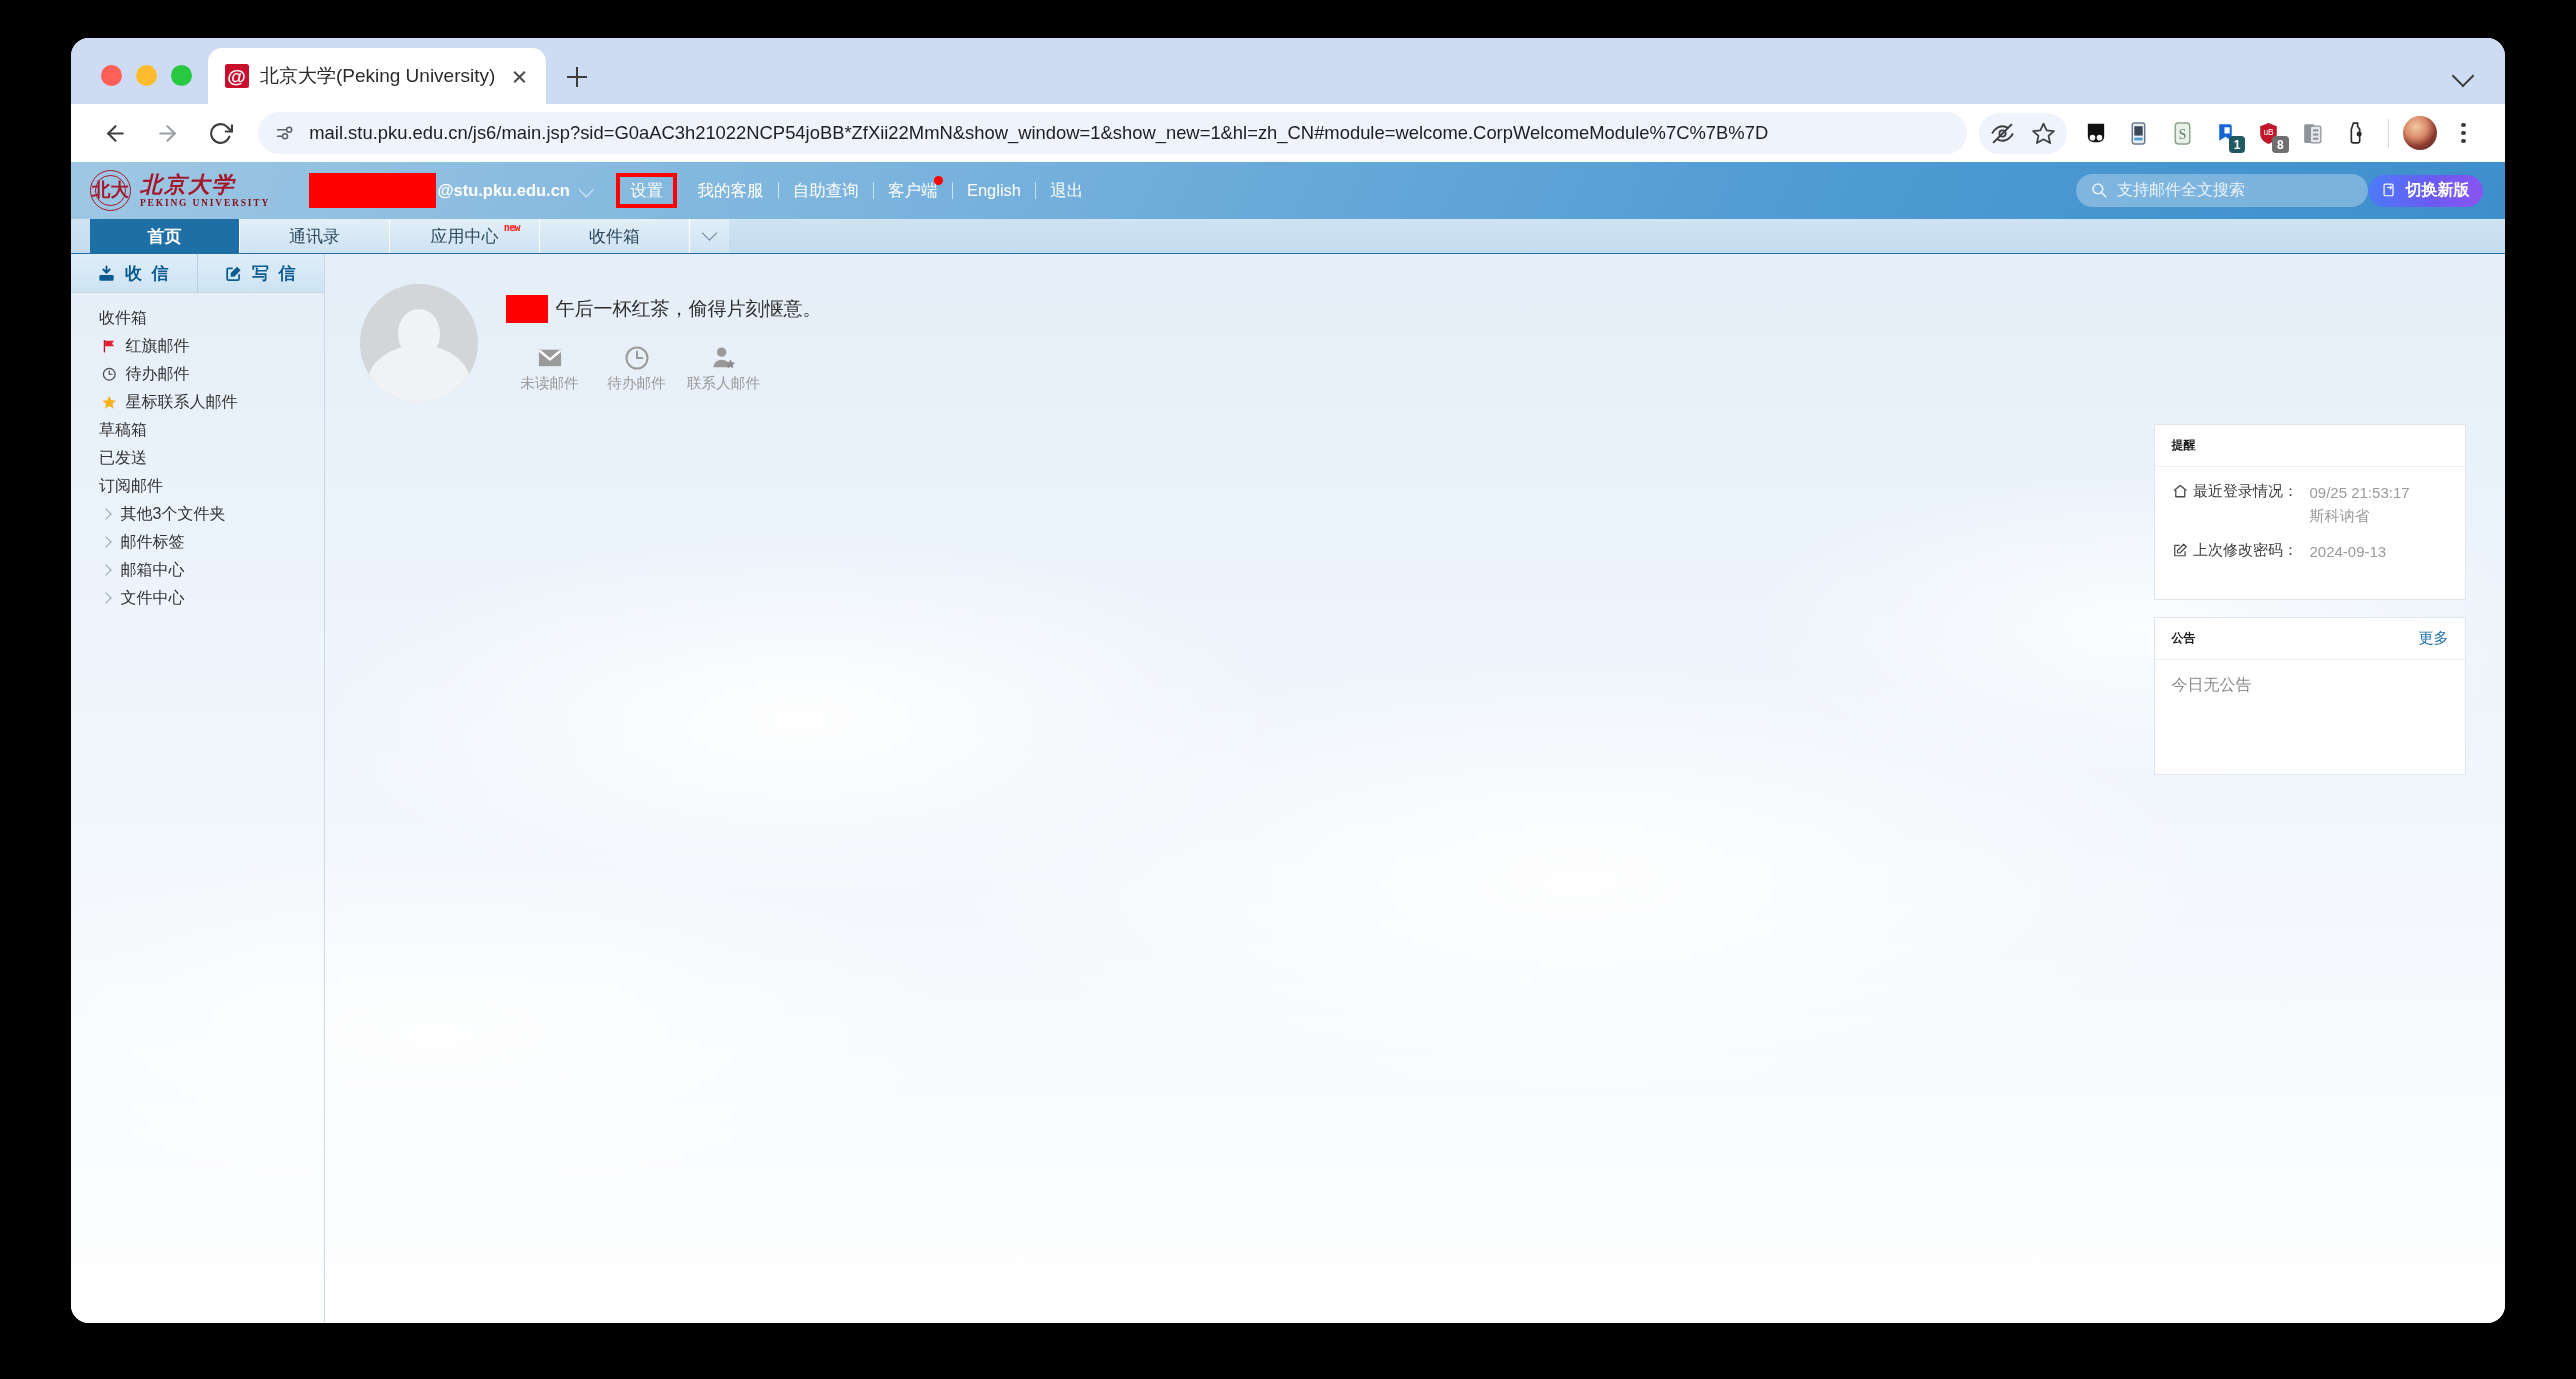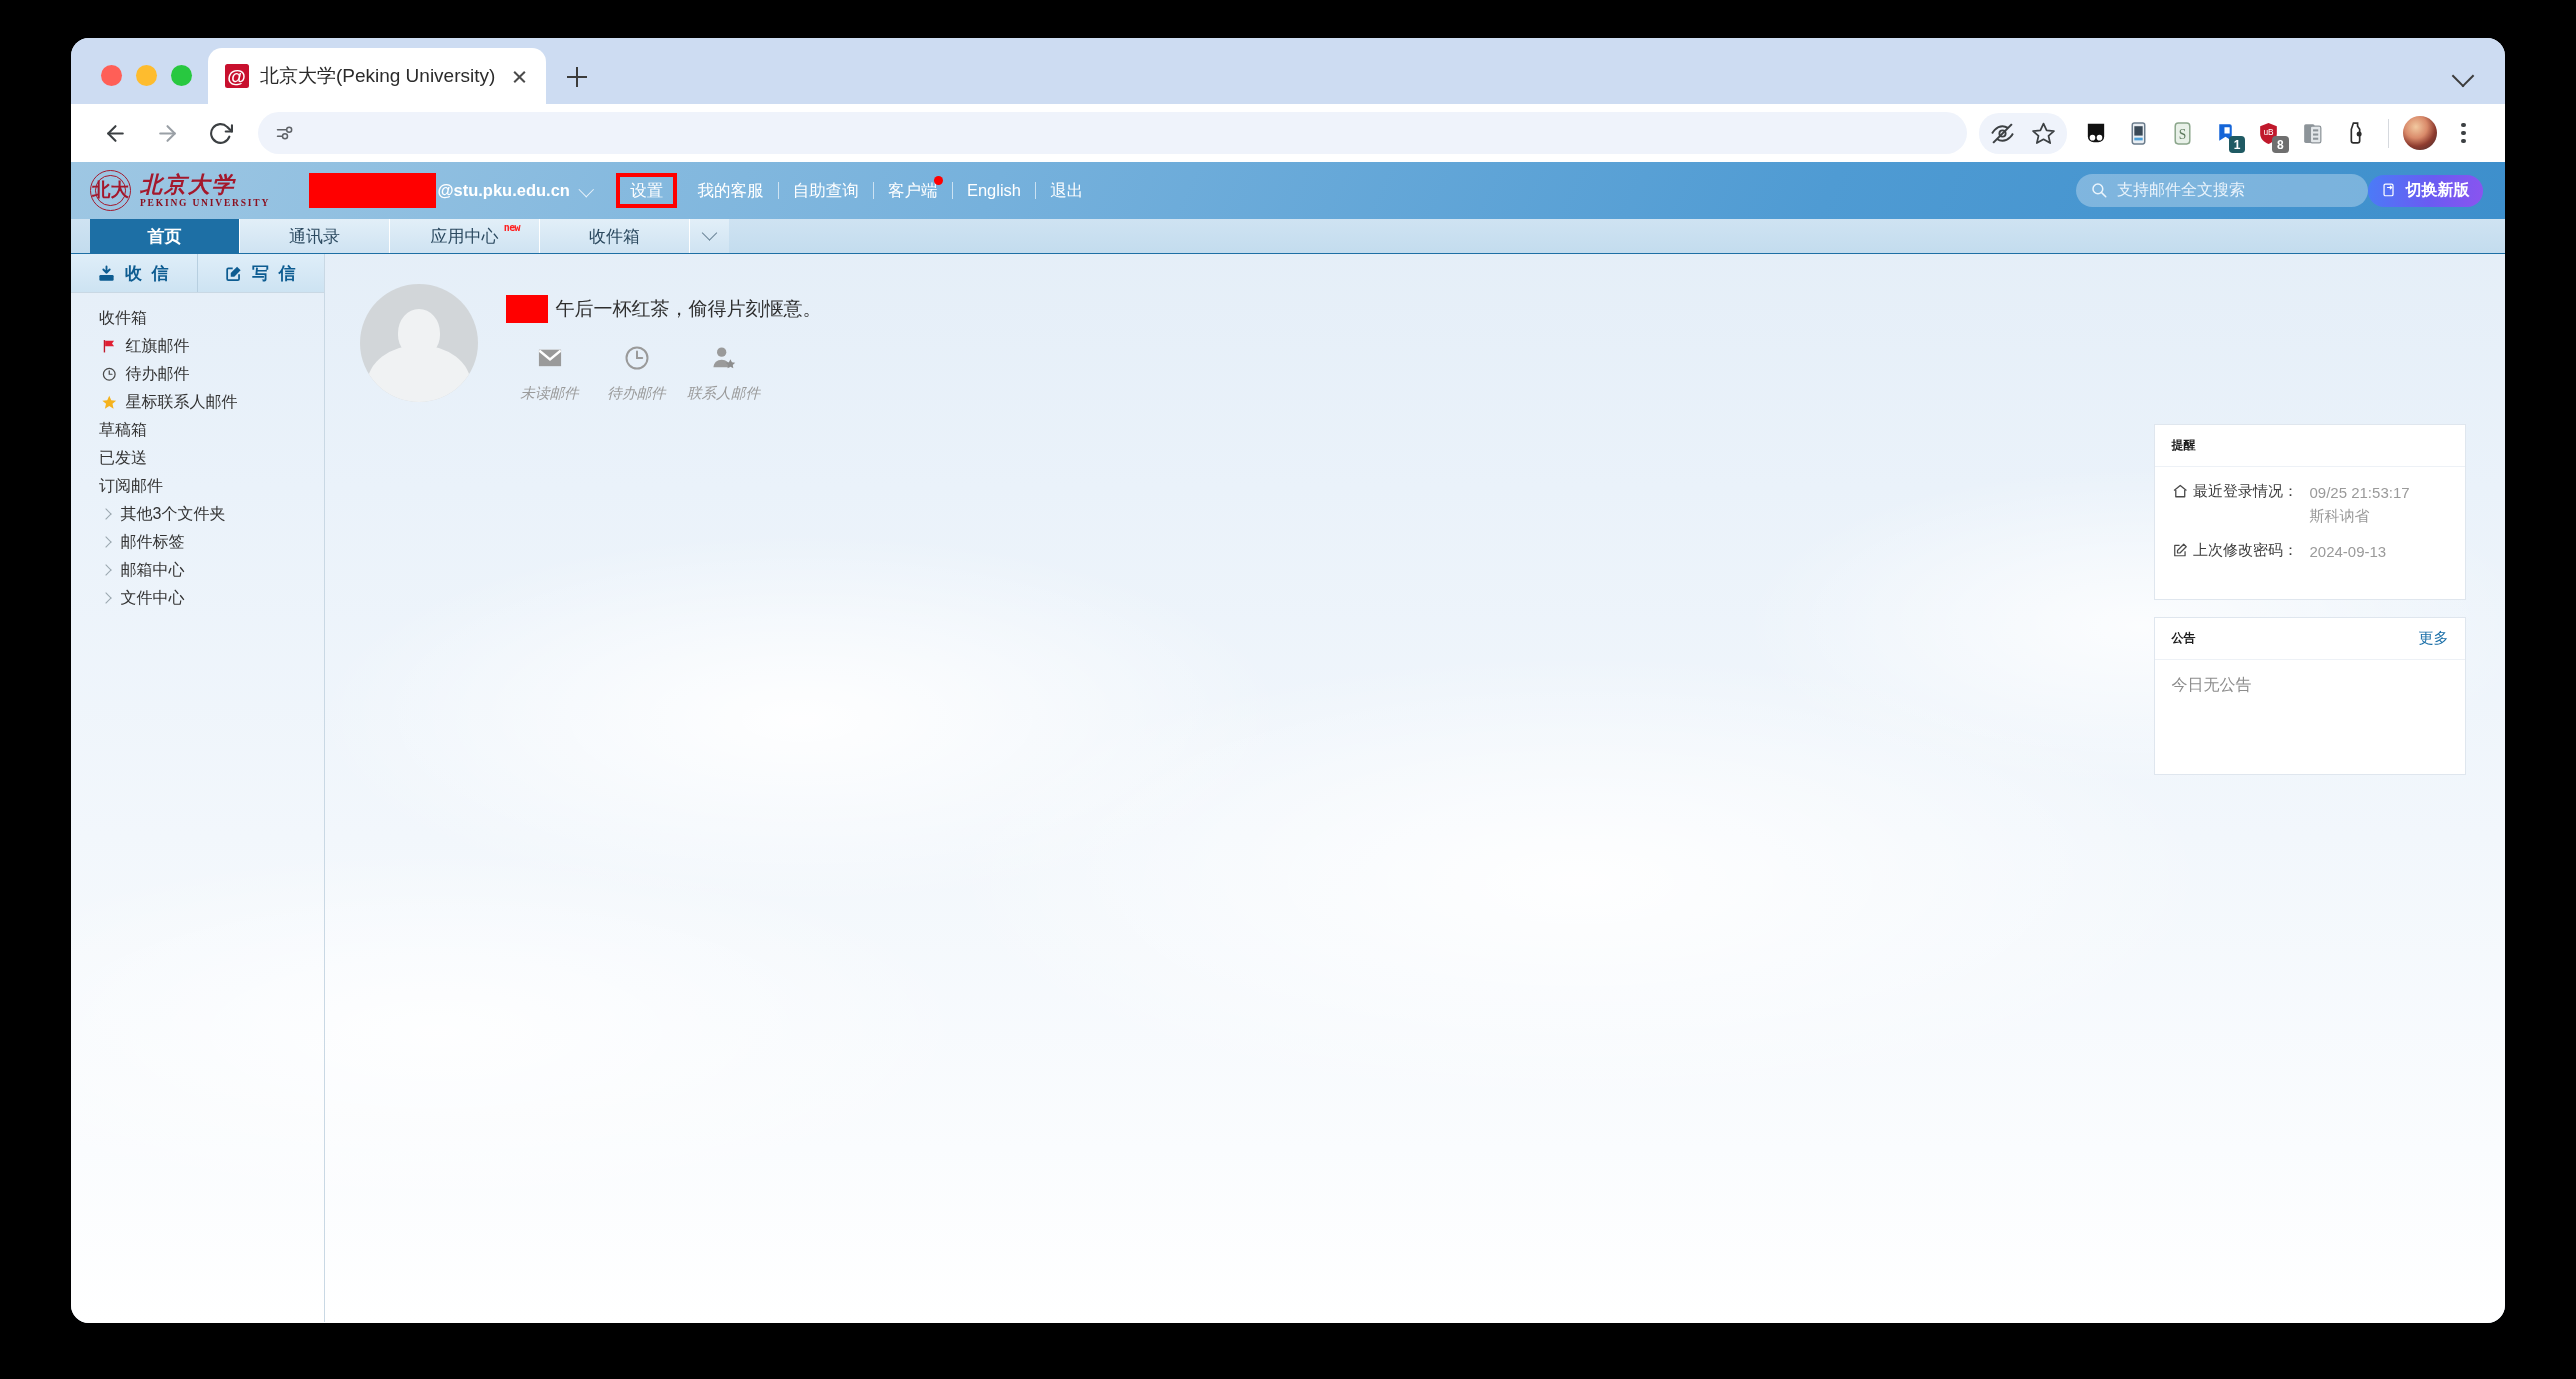--- a/index.html
+++ b/index.html
@@ -335,21 +335,21 @@
     transform: translateX(-50%);
     width: 104px; height: 79px; border-radius: 50% 50% 0 0;
     background: #f0f2f3;
   }
   .welcome-right { padding-top: 11.4px; }
   .greet-row { display: flex; align-items: center; gap: 0; }
   .redact-name { width: 42px; height: 28px; }
   .greet-text { font-size: 19px; color: #2e2e2e; margin-left: 7.6px; white-space: nowrap; }
 
   .stats { display: flex; gap: 0; margin-top: 19px; }
-  .stat { width: 87px; display: flex; flex-direction: column; align-items: center; gap: 10px; cursor: pointer; font-style: italic; }
+  .stat { width: 87px; display: flex; flex-direction: column; align-items: center; cursor: pointer; }
   .stat-icon { height: 32px; display: flex; align-items: center; justify-content: center; }
   .stat-label { font-size: 14.6px; color: #9a9a9a; white-space: nowrap; }
 
   
   .right-rail {
     position: absolute; right: 39px; top: 170px;
     width: 312px;
   }
   .card {
     background: #ffffff;
@@ -416,20 +416,21 @@
 
     <div class="omnibox">
       <div class="omnibox-icon">
         <svg width="20" height="20" viewBox="0 0 24 24" fill="none" stroke="#5f6368" stroke-width="1.8" stroke-linecap="round">
             <line x1="3" y1="8" x2="13" y2="8"></line>
             <circle cx="17" cy="8" r="3"></circle>
             <line x1="3" y1="16" x2="8" y2="16"></line>
             <circle cx="12" cy="16" r="3"></circle>
           </svg>
       </div>
+      <div class="omnibox-url">mail.stu.pku.edu.cn/js6/main.jsp?sid=G0aAC3h21022NCP54joBB*ZfXii22MmN&amp;show_window=1&amp;show_new=1&amp;hl=zh_CN#module=welcome.CorpWelcomeModule%7C%7B%7D</div>
     </div>
 
     <div class="ext-pill">
       <div class="tb-icon">
         <svg width="25" height="25" viewBox="0 0 24 24" fill="none" stroke="#3c4043" stroke-width="1.8">
             <path d="M2 12s3.5-7 10-7c2 0 3.7.7 5.1 1.6M22 12s-3.5 7-10 7c-2.1 0-3.9-.7-5.3-1.7"></path>
             <circle cx="12" cy="12" r="3"></circle>
             <line x1="3" y1="21" x2="21" y2="3" stroke-width="2"></line>
           </svg>
       </div>

